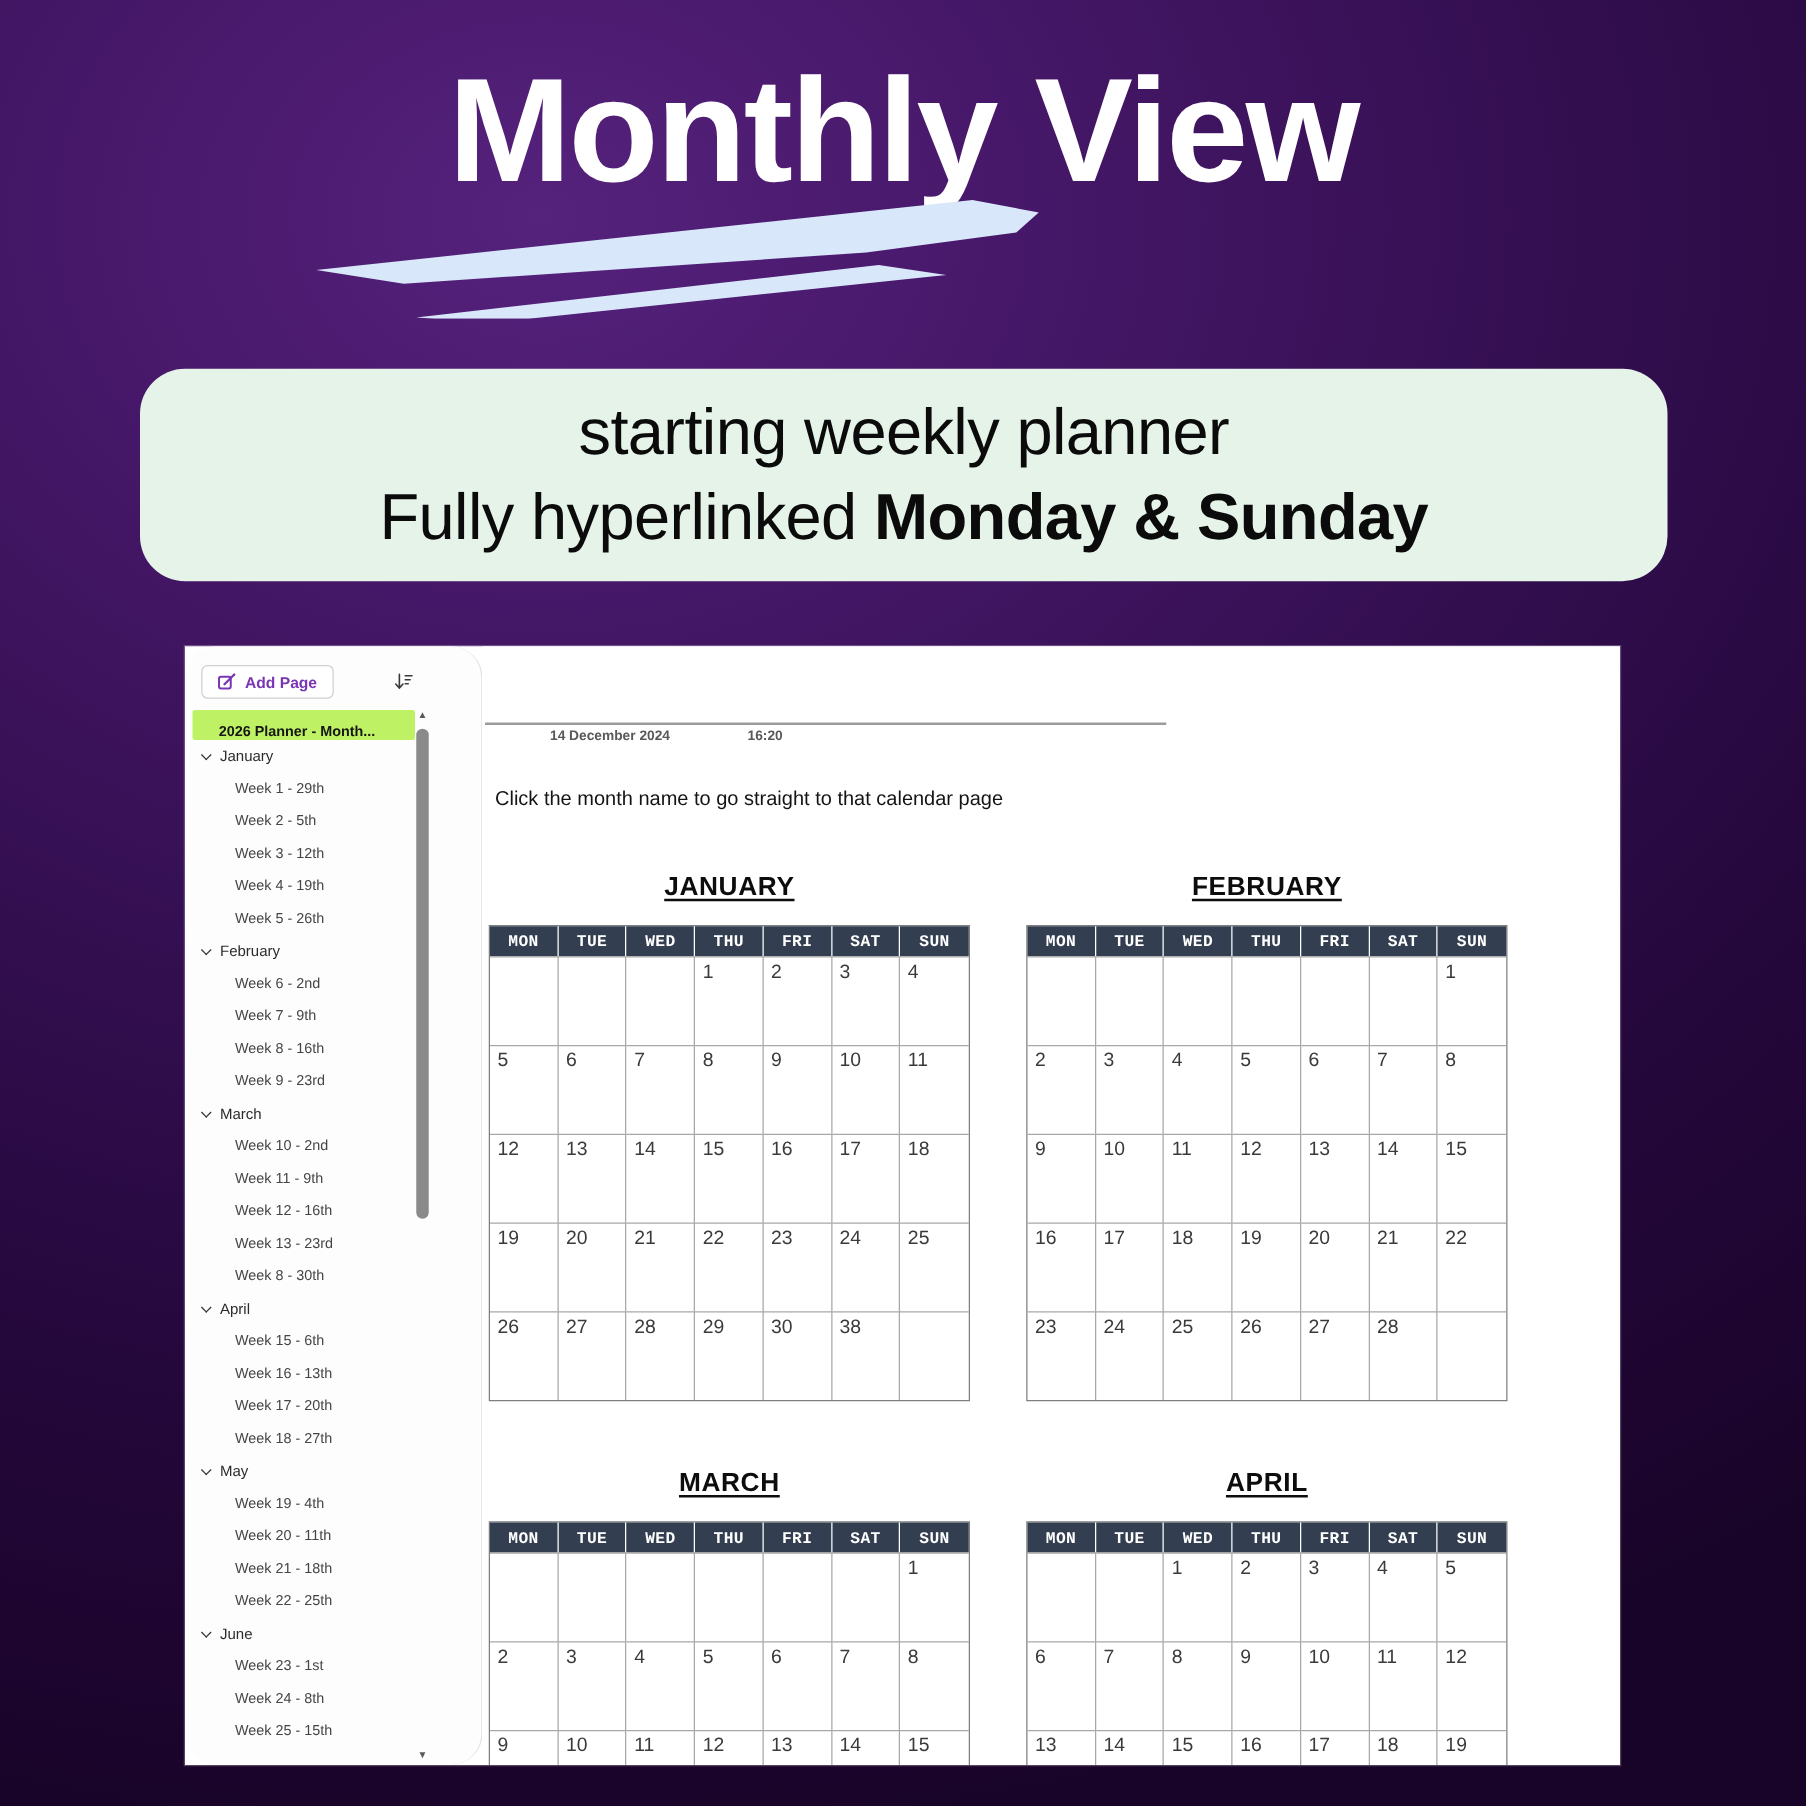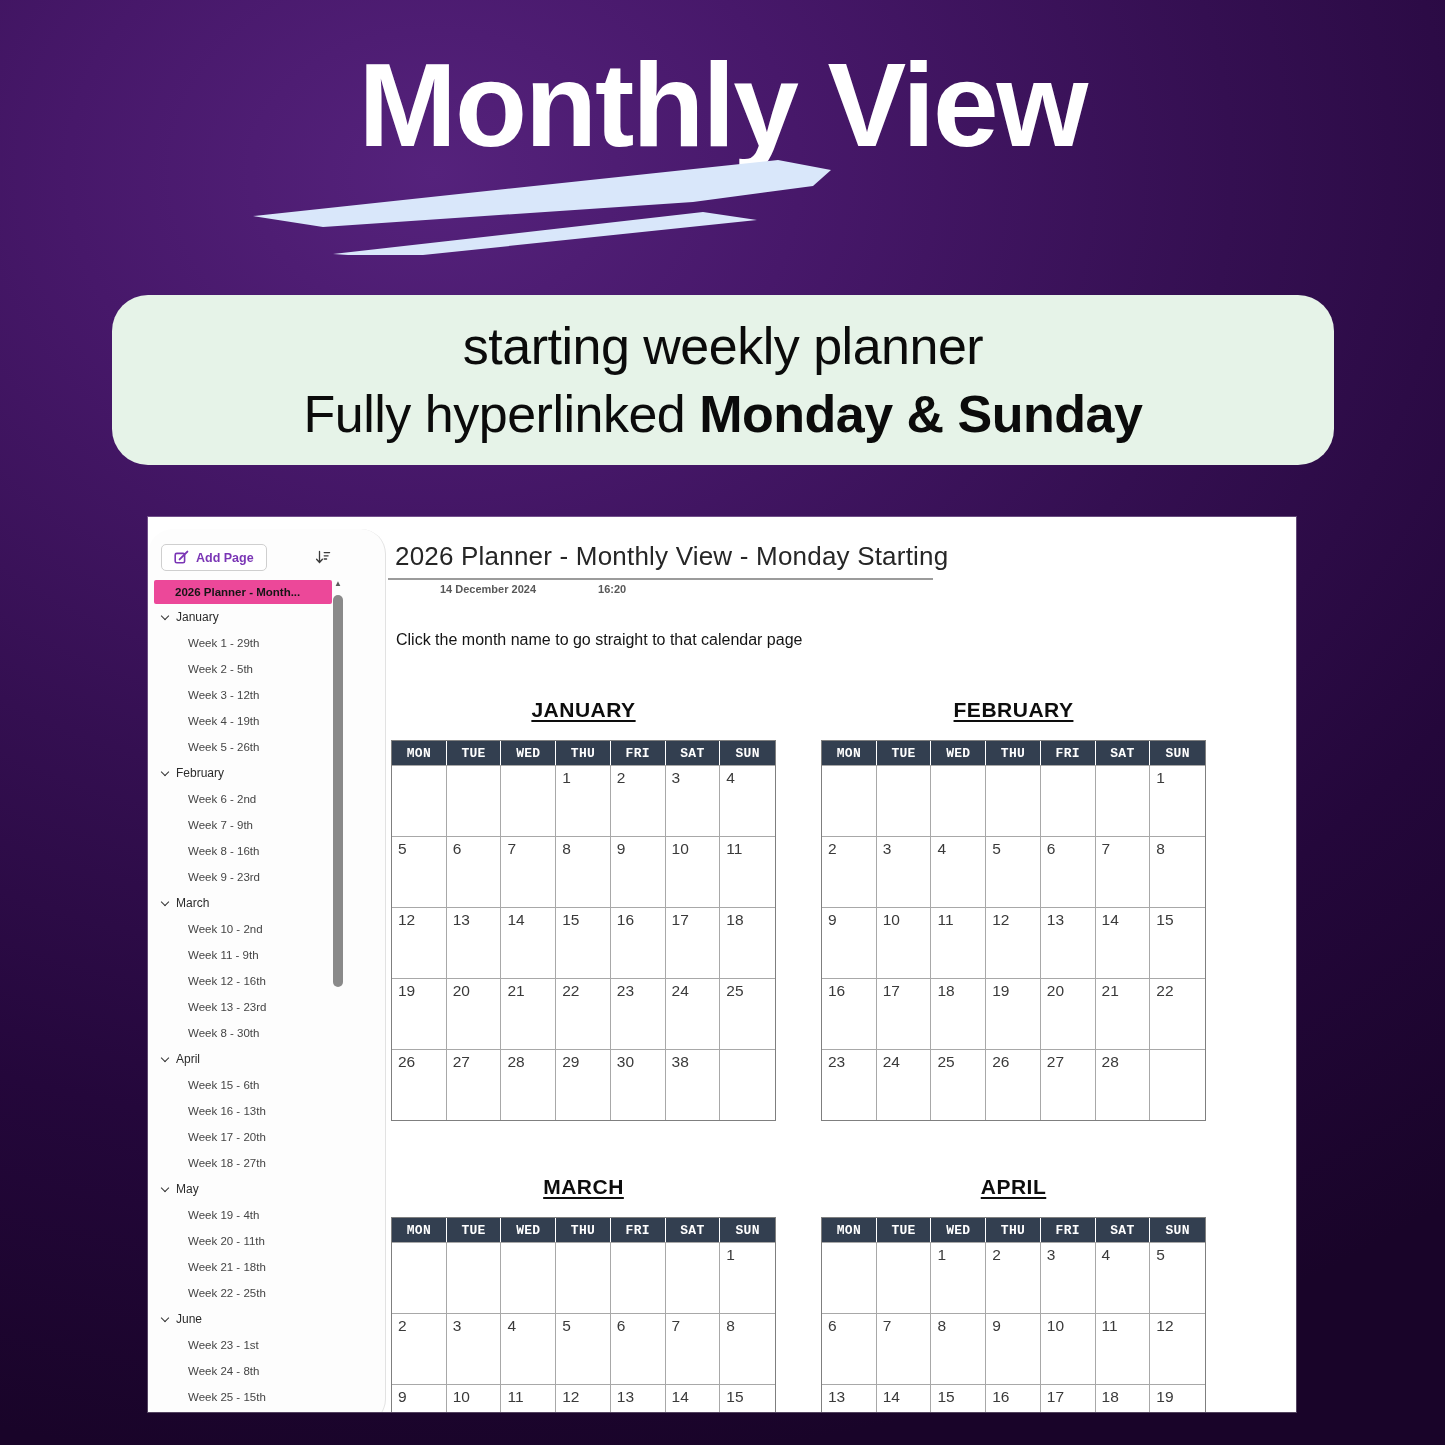--- a/index.html
+++ b/index.html
@@ -17,32 +17,32 @@
     background:#E6F3E8; border-radius:36px; display:flex; flex-direction:column;
     justify-content:center; align-items:center; gap:13px; color:#0b0b0b; }
   .tagline .tl{ font-size:52px; line-height:1.05; font-weight:400; letter-spacing:-0.5px; }
   .tagline b{ font-weight:800; }
 
   
   .panel{ position:absolute; left:148px; top:517px; width:1148px; height:895px;
     background:#ffffff; overflow:hidden; box-shadow:0 0 0 1px rgba(255,255,255,0.25); }
 
   
-  .sidebar{ position:absolute; left:0; top:12px; width:238px; height:100%; background:#fdfdfd;
+  .sidebar{ position:absolute; left:0; top:0; width:238px; height:100%; background:#fdfdfd;
     border-right:1px solid #e2e2e2;border-radius:25px; }
   .sb-header{ position:absolute; left:13px; top:15px; width:170px; display:flex;
     justify-content:space-between; align-items:center; }
   .add-page{ display:flex; align-items:center; gap:7px; height:27px; padding:0 12px;
     background:#fff; border:1px solid #cfcfcf; border-radius:5px; color:#7A35B5;
     font-size:12.5px; font-weight:700; font-family:"Liberation Sans",sans-serif; cursor:pointer; }
   .sort-btn{ display:inline-flex; margin-left:32px; cursor:pointer; }
   .page-list{ position:absolute; left:0; top:51px; width:196px; }
   .row{ height:26px; display:flex; align-items:center; font-size:11.5px; color:#454545;
     margin-left:6px; width:178px; white-space:nowrap; overflow:hidden; cursor:pointer; }
-  .row.page{ height:24px; background:#ec4899; font-weight:700; color:#151515; padding-left:21px; border-radius:2px; }
+  .row.page{ height:24px; background:#bef264; font-weight:700; color:#151515; padding-left:21px; border-radius:2px;align-items:flex-end; }
   .row.section{ padding-left:8px; font-size:12px; color:#2b2b2b; }
   .row.week{ padding-left:34px; }
   .chev{ width:6px; height:6px; border-left:1.6px solid #333; border-bottom:1.6px solid #333;
     transform:rotate(-45deg); margin-right:8px; margin-top:-3px; flex:0 0 auto; }
 
   
   .sscroll{ position:absolute; left:184px; top:50px; width:12px; height:842px; }
   .sscroll .arr{ position:absolute; left:0; width:12px; text-align:center; font-size:8px; color:#5a5a5a; line-height:10px; cursor:pointer;}
   .sscroll .arr.up{ top:0; } .sscroll .arr.down{ bottom:0; }
   .sscroll .thumb{ position:absolute; left:1px; top:16px; width:10px; height:392px;
@@ -240,21 +240,20 @@
         </div>
 
       <div class="sscroll">
         <span class="arr up">▲</span>
         <span class="thumb"></span>
         <span class="arr down">▼</span>
       </div>
     </aside>
 
     <main class="content">
-      <div class="page-title">2026 Planner - Monthly View - Monday Starting</div>
       <div class="title-rule"></div>
       <div class="meta">
         <span class="date">14 December 2024</span><span class="time">16:20</span>
       </div>
       <div class="instruction">Click the month name to go straight to that calendar page</div>
 
       <div class="months">
 
       <section class="month">
             <div class="month-title">JANUARY</div>

